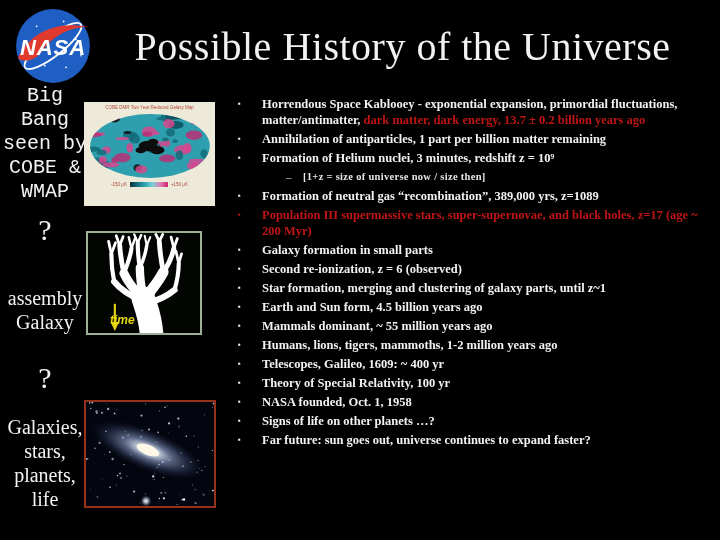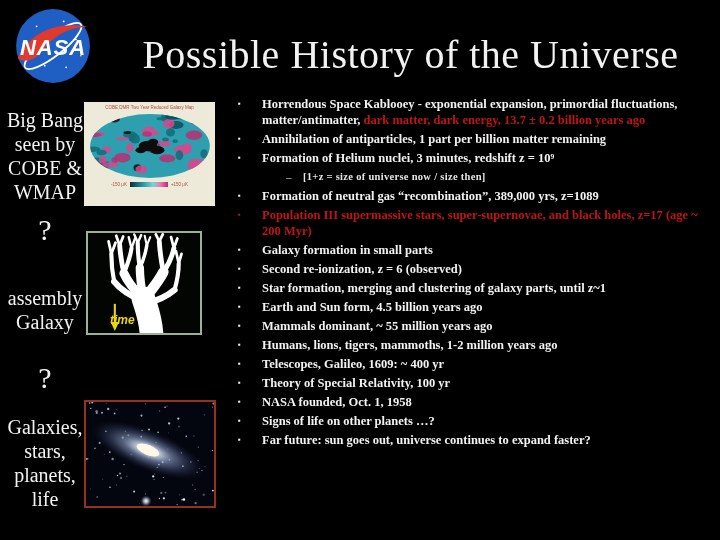--- a/index.html
+++ b/index.html
@@ -1,27 +1,27 @@
 <!DOCTYPE html>
 <html style="--background: #000000; --text-white: #f2f2f2; --accent-red: #bf1515; --cobe-card-bg: #eeead9; --tree-border: #9eb096; --galaxy-border: #96321a; --time-yellow: #e8d70f; --nasa-blue: #1f5fc4; --nasa-red: #e0392e;"><head>
 <meta charset="utf-8">
 <style>
   html,body{margin:0;padding:0;background:#000;}
   .slide{position:relative;width:720px;height:540px;background:var(--background,#000);
          overflow:hidden;font-family:"Liberation Serif",serif;}
 
   .logo{position:absolute;left:12px;top:5px;width:82px;height:82px;}
 
-  .title{position:absolute;left:95px;top:20px;width:615px;margin:8px;
+  .title{position:absolute;left:95px;top:20px;width:615px;margin:0;
          font-size:40px;font-weight:400;line-height:54px;text-align:center;
          color:var(--text-white,#f3f1ed);letter-spacing:0.5px;}
 
   .side-label{position:absolute;left:0;width:90px;text-align:center;
               color:var(--text-white,#f2f2f2);font-size:20px;line-height:24px;}
-  .big-bang{top:108px;}
+  .big-bang{top:84px;font-family:Liberation Mono, monospace;}
   .assembly{top:286px;}
   .galaxies{top:415px;}
   .qmark{position:absolute;left:0;width:90px;text-align:center;
          color:var(--text-white,#f2f2f2);font-size:30px;line-height:34px;}
   .q1{top:213px;}
   .q2{top:361px;}
 
   
   .cobe-card{position:absolute;left:84px;top:102px;width:131px;height:104px;
              background:var(--cobe-card-bg,#eeead9);box-sizing:border-box;padding-top:3px;}

